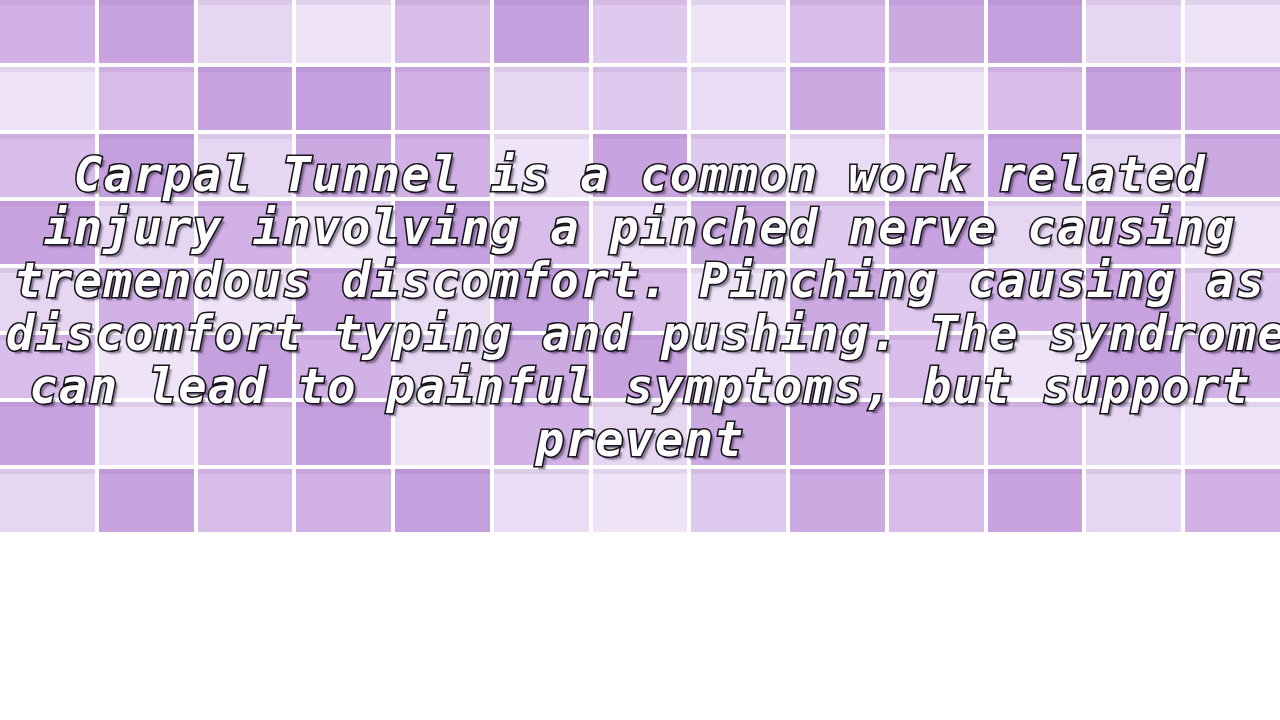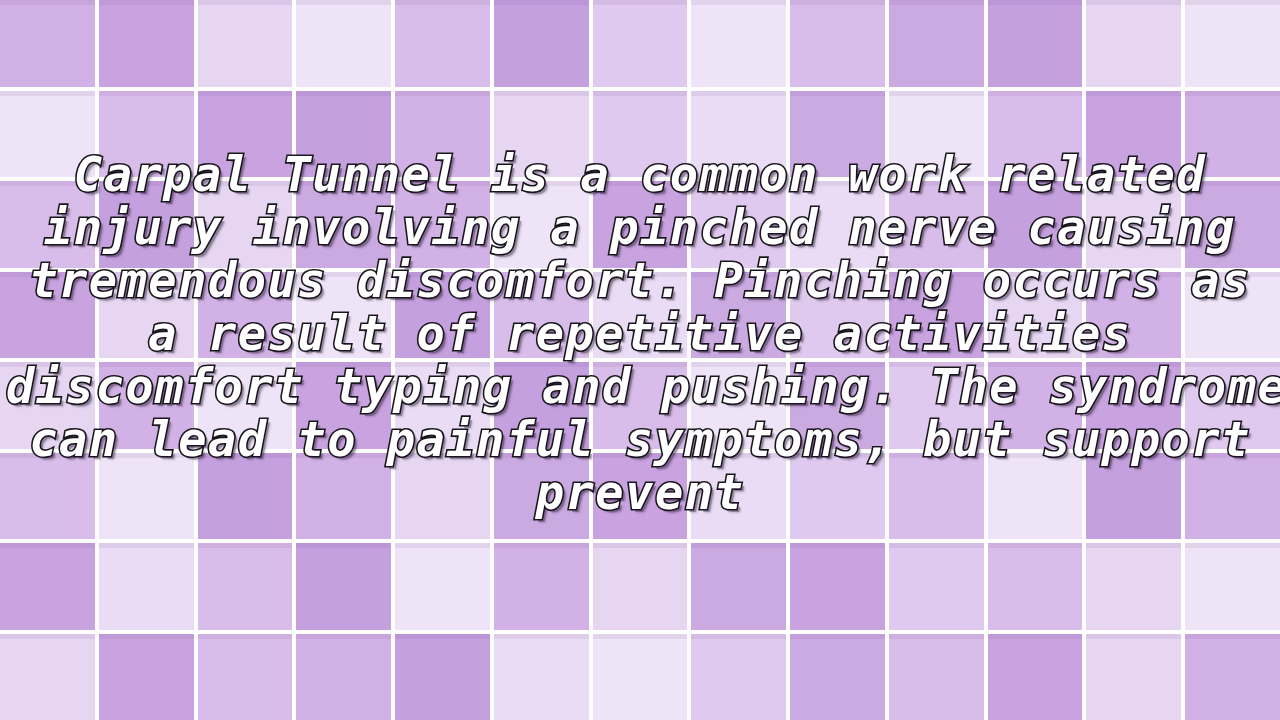--- a/index.html
+++ b/index.html
@@ -5,21 +5,21 @@
 <style>
   html, body {
     margin: 0;
     padding: 0;
     background: #ffffff;
   }
 
   #canvas {
     position: relative;
     width: 1280px;
-    height: 720px;
+    height: 532px;
     overflow: hidden;
     background: #ffffff;
     font-family: "DejaVu Sans Mono", monospace;
   }
 
   
   #tile-grid {
     position: absolute;
     inset: 0;
     display: grid;
@@ -185,20 +185,19 @@
       <div class="tile" style="background: rgb(203, 170, 226);"></div>
       <div class="tile" style="background: rgb(216, 188, 233);"></div>
       <div class="tile" style="background: rgb(201, 163, 224);"></div>
       <div class="tile" style="background: rgb(230, 214, 242);"></div>
       <div class="tile" style="background: rgb(210, 178, 230);"></div>
     </div>
 
   <div id="text-block">
     <span class="text-line">Carpal Tunnel is a common work related</span>
     <span class="text-line">injury involving a pinched nerve causing</span>
-    <span class="text-line">tremendous discomfort. Pinching occurs as</span>
-    <span class="text-line">a result of repetitive activities</span>
+    <span class="text-line">tremendous discomfort. Pinching causing as</span>
     <span class="text-line">discomfort typing and pushing. The syndrome</span>
     <span class="text-line">can lead to painful symptoms, but support</span>
     <span class="text-line">prevent</span>
   </div>
 
 </div>
 
 </body></html>

